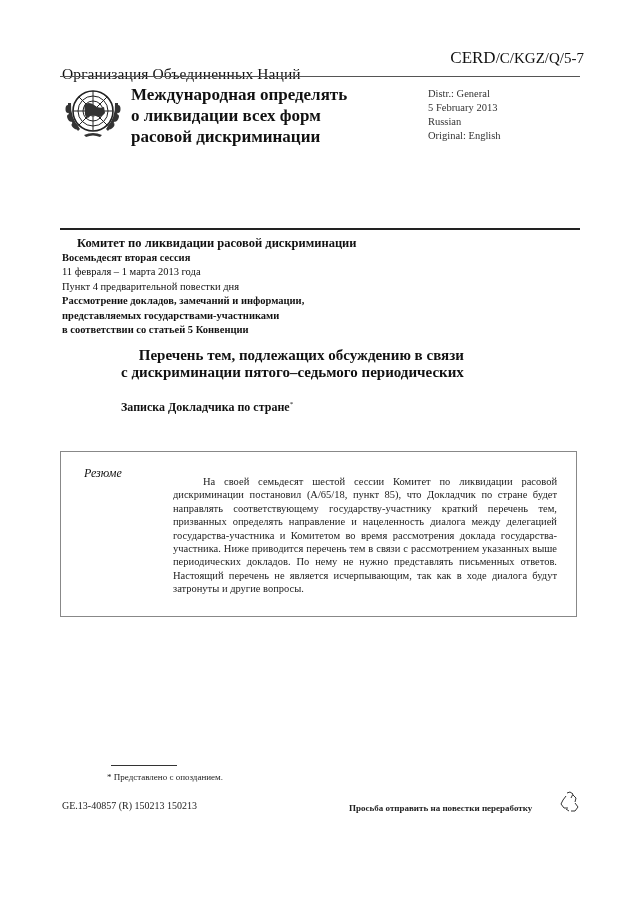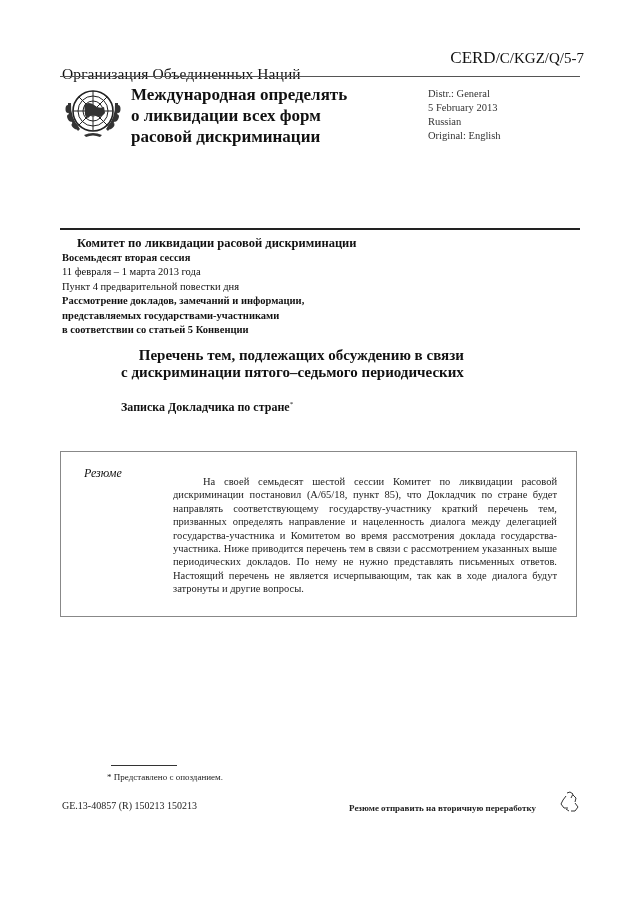--- a/index.html
+++ b/index.html
@@ -101,21 +101,21 @@
 </div>
 
 <div class="abs summary-box"></div>
 <div class="abs summary-label">Резюме</div>
 <div class="abs summary-text">На своей семьдесят шестой сессии Комитет по ликвидации расовой дискриминации постановил (A/65/18, пункт 85), что Докладчик по стране будет направлять соответствующему государству-участнику краткий перечень тем, призванных определять направление и нацеленность диалога между делегацией государства-участника и Комитетом во время рассмотрения доклада государства-участника. Ниже приводится перечень тем в связи с рассмотрением указанных выше периодических докладов. По нему не нужно представлять письменных ответов. Настоящий перечень не является исчерпывающим, так как в ходе диалога будут затронуты и другие вопросы.</div>
 
 <div class="abs fn-rule"></div>
 <div class="abs footnote">*  Представлено с опозданием.</div>
 
 <div class="abs job">GE.13-40857  (R)  150213  150213</div>
-<div class="abs recycle-text">Резюме отправить на вторичную переработку</div>
+<div class="abs recycle-text">Просьба отправить на повестки переработку</div>
 <div class="abs recycle-icon">
   <svg width="20" height="22" viewBox="0 0 20 22">
     <g fill="none" stroke="#333" stroke-width="1">
       <path d="M7 2 l3 -1 l3 2 l-2 4"></path>
       <path d="M13 4 l3 3 l-1 4"></path>
       <path d="M3 9 l-2 4 l3 4 l4 0"></path>
       <path d="M15 12 l3 4 l-3 4 l-4 0"></path>
       <path d="M6 5 l-3 4"></path>
       <path d="M9 20 l-3 -2"></path>
     </g>

